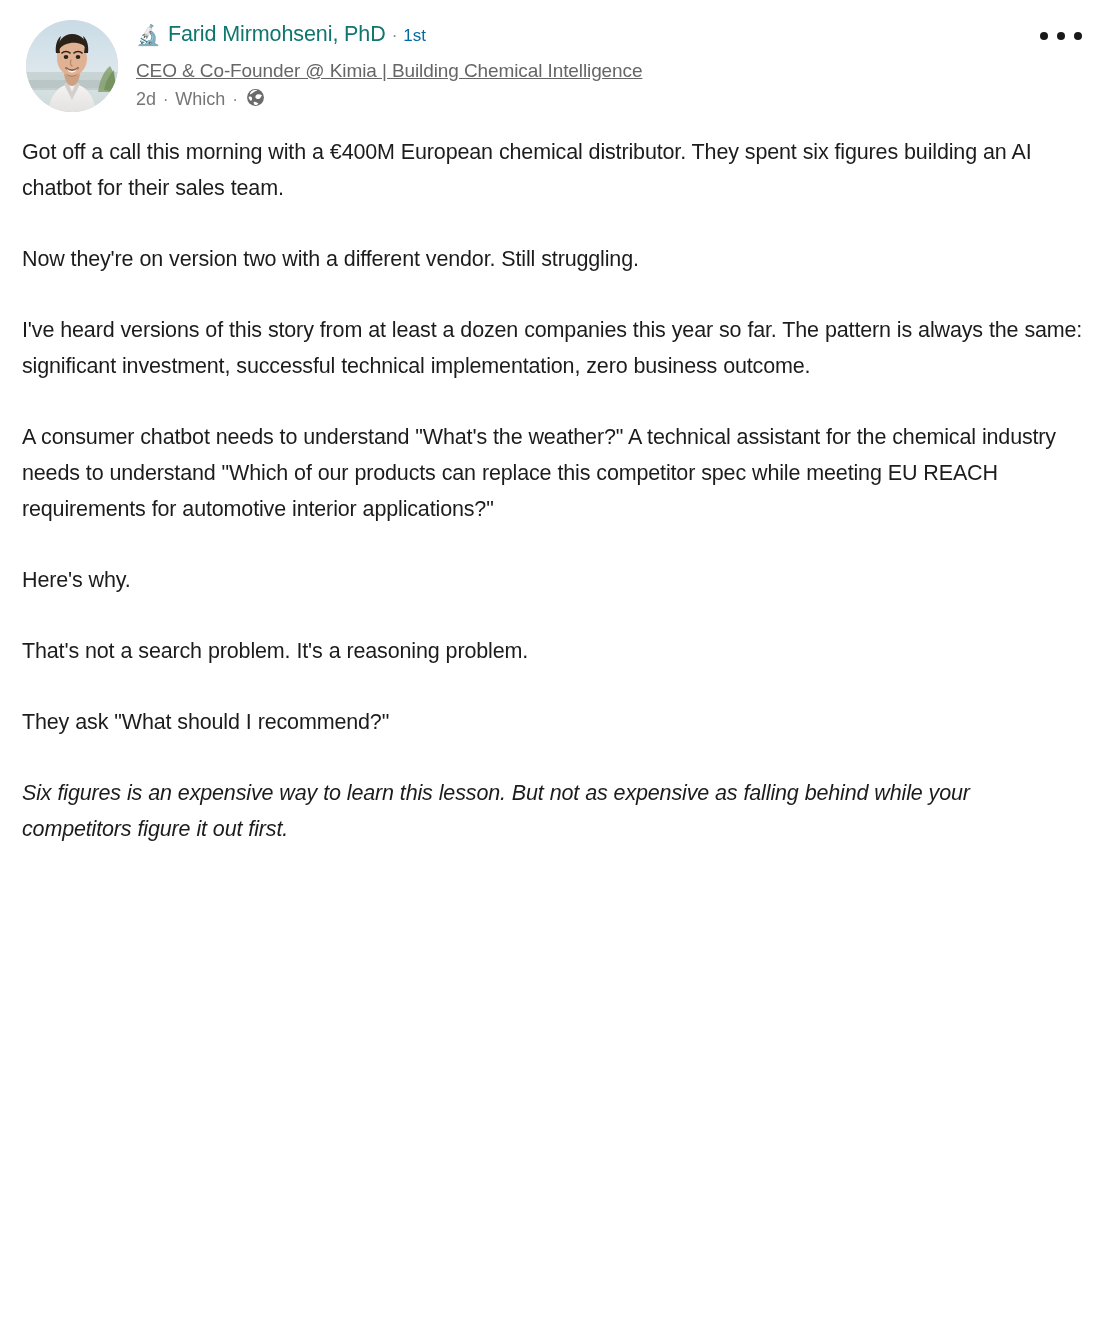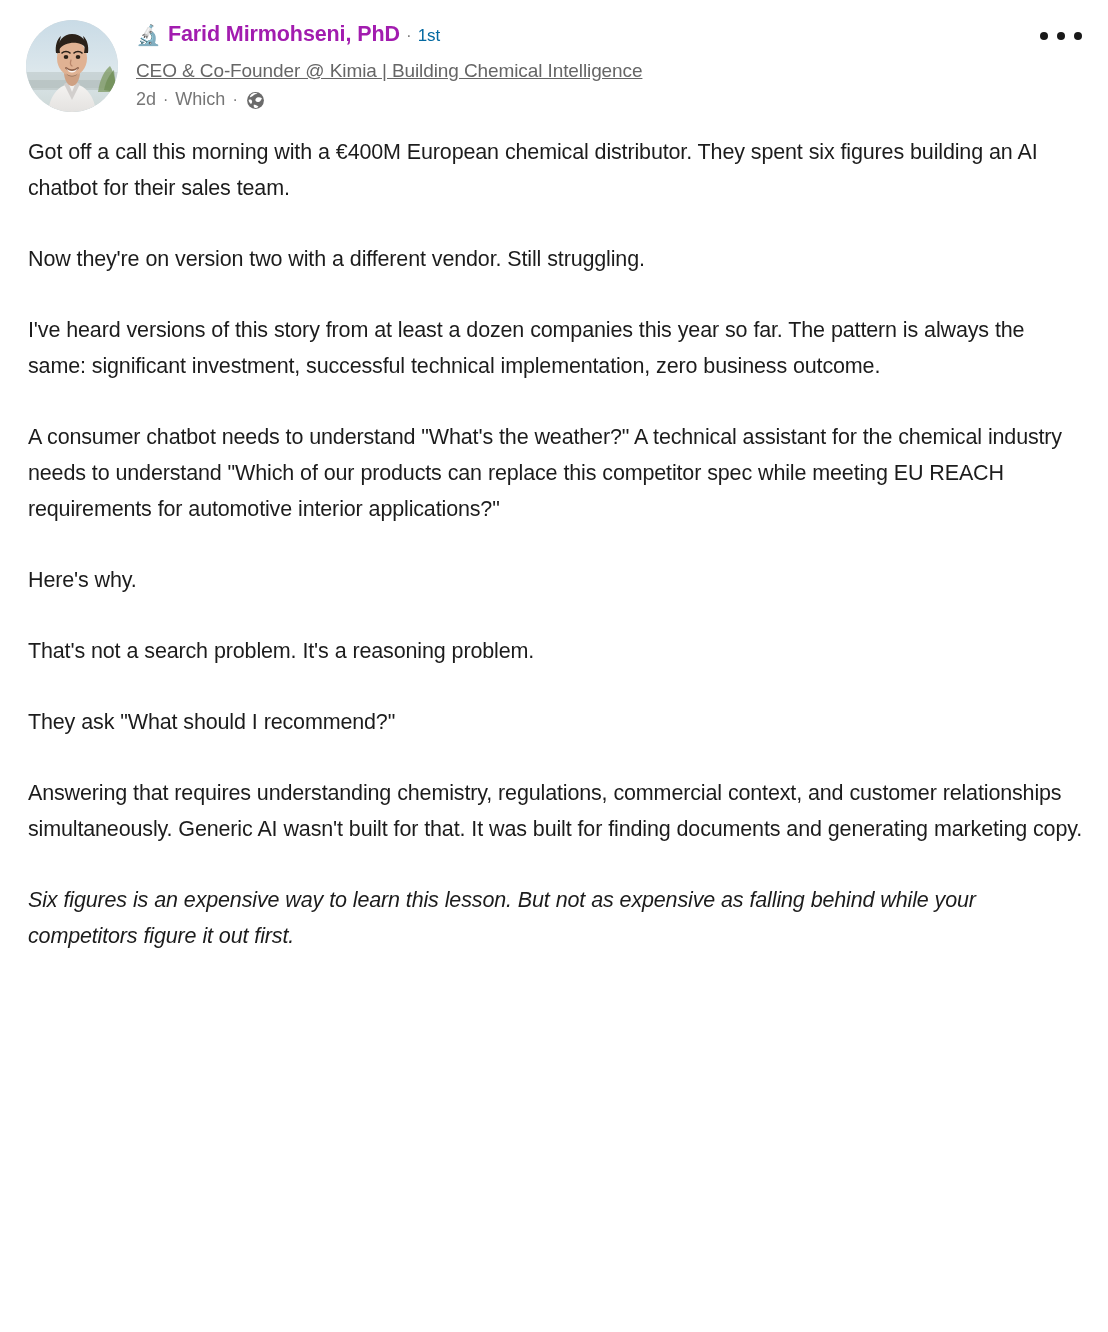--- a/index.html
+++ b/index.html
@@ -61,22 +61,22 @@
   }
   .microscope-icon {
     font-size: 20px;
     line-height: 26px;
     margin-right: 7px;
     position: relative;
     top: 1px;
   }
   .author-name {
     font-size: 21.5px;
-    font-weight: 700;
-    color: #a21caf;
+    font-weight: 400;
+    color: #0f766e;
     letter-spacing: -0.1px;
   }
   .dot-sep {
     color: #808080;
     font-size: 17px;
     margin: 0 6px;
     font-weight: 400;
   }
   .degree {
     font-size: 17px;
@@ -89,21 +89,21 @@
     color: #666666;
     line-height: 27px;
     margin-top: 9px;
     white-space: nowrap;
     letter-spacing: -0.1px;
     text-decoration: underline;
   }
 
   .meta-line {
     display: flex;
-    align-items: center;
+    align-items: flex-start;
     margin-top: 3px;
     line-height: 25px;
     font-size: 18px;
     color: #767676;
     white-space: nowrap;
   }
   .meta-line .dot-sep { font-size: 16px; color: #767676; margin: 0 7px; }
   .globe-icon {
     display: inline-block;
     width: 19px;
@@ -128,21 +128,21 @@
   .overflow-menu span {
     display: block;
     width: 8px;
     height: 8px;
     border-radius: 50%;
     background: #191919;
   }
 
   
   .post-body {
-    padding: 0 22px 0 28px;
+    padding: 0 22px 0 22px;
     margin-top: 22px;
   }
   .post-body p {
     margin: 0 0 35px 0;
     font-size: 21.5px;
     line-height: 36px;
     color: #1c1c1c;
     letter-spacing: -0.15px;
     max-width: 1062px;
     word-spacing: 0.2px;
@@ -235,17 +235,16 @@
   </div>
 
   <div class="post-body">
     <p>Got off a call this morning with a €400M European chemical distributor. They spent six figures building an AI chatbot for their sales team.</p>
     <p>Now they're on version two with a different vendor. Still struggling.</p>
     <p>I've heard versions of this story from at least a dozen companies this year so far. The pattern is always the same: significant investment, successful technical implementation, zero business outcome.</p>
     <p>A consumer chatbot needs to understand "What's the weather?" A technical assistant for the chemical industry needs to understand "Which of our products can replace this competitor spec while meeting EU REACH requirements for automotive interior applications?"</p>
     <p>Here's why.</p>
     <p>That's not a search problem. It's a reasoning problem.</p>
     <p>They ask "What should I recommend?"</p>
-    <p>Answering that requires understanding chemistry, regulations, commercial context, and customer relationships simultaneously. Generic AI wasn't built for that. It was built for finding documents and generating marketing copy.</p>
     <p>Six figures is an expensive way to learn this lesson. But not as expensive as falling behind while your competitors figure it out first.</p>
   </div>
 
 </div>
 
 </body></html>

